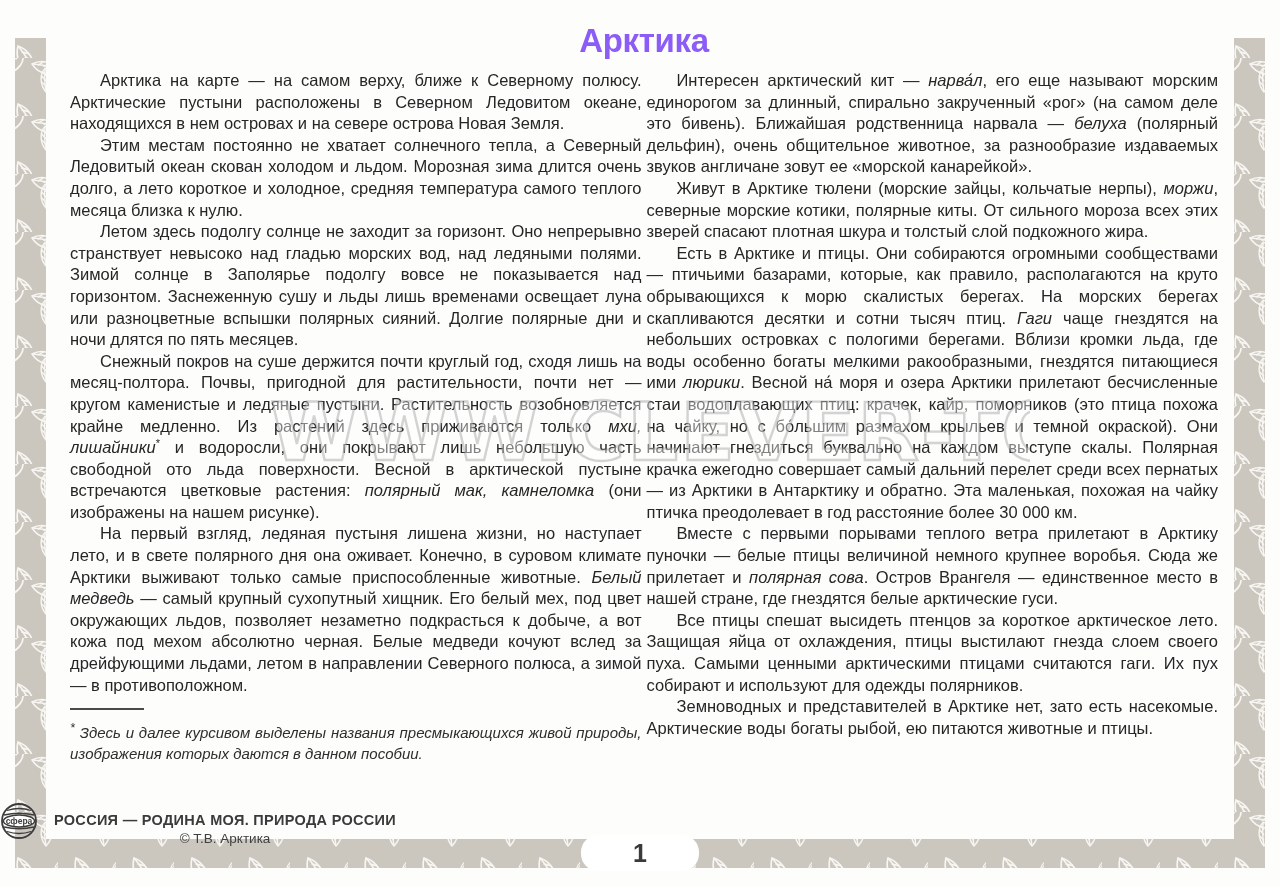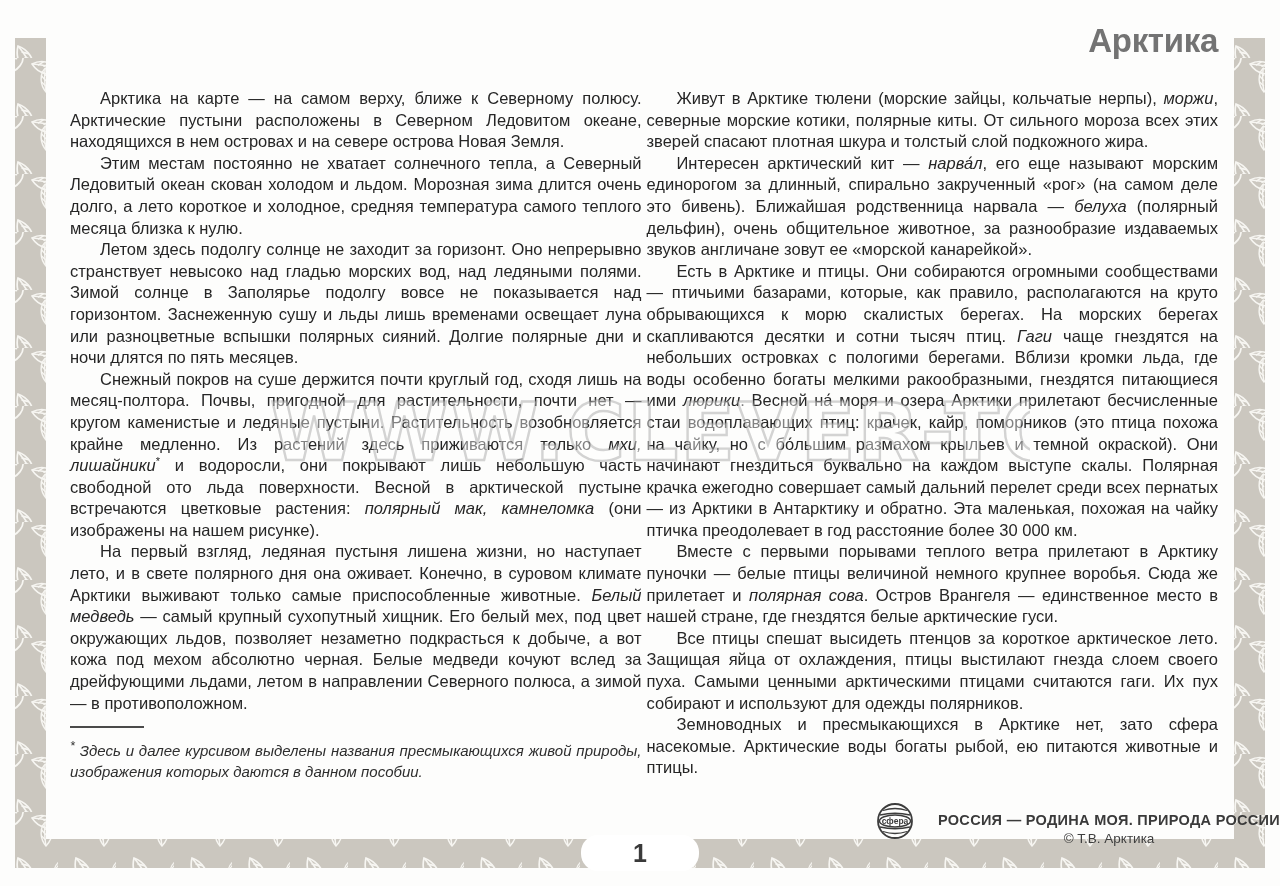--- a/index.html
+++ b/index.html
@@ -19,26 +19,26 @@
     z-index: 0;
   }
   .content {
     position: absolute;
     left: 70px;
     right: 62px;
     top: 22px;
     z-index: 1;
   }
   .doc-title {
-    text-align: right;
+    text-align: center;
     font-size: 33px;
     font-weight: bold;
-    color: #737373;
+    color: #8b5cf6;
     letter-spacing: -0.3px;
-    margin-bottom: 28px;
+    margin-bottom: 10px;
   }
   .columns {
     display: flex;
     gap: 5px;
     justify-content: center;
   }
   .col { flex: 1 1 0; }
   .col p {
     font-size: 16.5px;
     line-height: 21.6px;
@@ -68,23 +68,23 @@
     z-index: 2;
     pointer-events: none;
   }
   .footer {
     position: absolute;
     left: 0;
     right: 0;
     top: 795px;
     z-index: 1;
     display: flex;
-    justify-content: flex-end;
+    justify-content: flex-start;
     align-items: center;
-    gap: 24px;
+    gap: 16px;
   }
   .footer-text { text-align: center; }
   .series-title {
     font-size: 14.5px;
     font-weight: bold;
     color: #3a3a3a;
     letter-spacing: 0.3px;
     margin-top: 17px;
   }
   .copyright {
@@ -154,26 +154,26 @@
             <p>Этим местам постоянно не хватает солнечного тепла, а Северный Ледовитый океан скован холодом и льдом. Морозная зима длится очень долго, а лето короткое и холодное, средняя температура самого теплого месяца близка к нулю.</p>
             <p>Летом здесь подолгу солнце не заходит за горизонт. Оно непрерывно странствует невысоко над гладью морских вод, над ледяными полями. Зимой солнце в Заполярье подолгу вовсе не показывается над горизонтом. Заснеженную сушу и льды лишь временами освещает луна или разноцветные вспышки полярных сияний. Долгие полярные дни и ночи длятся по пять месяцев.</p>
             <p>Снежный покров на суше держится почти круглый год, сходя лишь на месяц-полтора. Почвы, пригодной для растительности, почти нет — кругом каменистые и ледяные пустыни. Растительность возобновляется крайне медленно. Из растений здесь приживаются только <em>мхи, лишайники</em><sup>*</sup> и водоросли, они покрывают лишь небольшую часть свободной ото льда поверхности. Весной в арктической пустыне встречаются цветковые растения: <em>полярный мак, камнеломка</em> (они изображены на нашем рисунке).</p>
             <p>На первый взгляд, ледяная пустыня лишена жизни, но наступает лето, и в свете полярного дня она оживает. Конечно, в суровом климате Арктики выживают только самые приспособленные животные. <em>Белый медведь</em> — самый крупный сухопутный хищник. Его белый мех, под цвет окружающих льдов, позволяет незаметно подкрасться к добыче, а вот кожа под мехом абсолютно черная. Белые медведи кочуют вслед за дрейфующими льдами, летом в направлении Северного полюса, а зимой — в противоположном.</p>
           </div>
         <hr class="footnote-rule">
         <div class="footnote"><sup><em>*</em></sup><em> Здесь и далее курсивом выделены названия пресмыкающихся живой природы, изображения которых даются в данном пособии.</em></div>
       </div>
       <div class="col">
         <div>
+            <p>Интересен арктический кит — <em>нарва́л</em>, его еще называют морским единорогом за длинный, спирально закрученный «рог» (на самом деле это бивень). Ближайшая родственница нарвала — <em>белуха</em> (полярный дельфин), очень общительное животное, за разнообразие издаваемых звуков англичане зовут ее «морской канарейкой».</p>
             <p>Живут в Арктике тюлени (морские зайцы, кольчатые нерпы), <em>моржи</em>, северные морские котики, полярные киты. От сильного мороза всех этих зверей спасают плотная шкура и толстый слой подкожного жира.</p>
-            <p>Интересен арктический кит — <em>нарва́л</em>, его еще называют морским единорогом за длинный, спирально закрученный «рог» (на самом деле это бивень). Ближайшая родственница нарвала — <em>белуха</em> (полярный дельфин), очень общительное животное, за разнообразие издаваемых звуков англичане зовут ее «морской канарейкой».</p>
             <p>Есть в Арктике и птицы. Они собираются огромными сообществами — птичьими базарами, которые, как правило, располагаются на круто обрывающихся к морю скалистых берегах. На морских берегах скапливаются десятки и сотни тысяч птиц. <em>Гаги</em> чаще гнездятся на небольших островках с пологими берегами. Вблизи кромки льда, где воды особенно богаты мелкими ракообразными, гнездятся питающиеся ими <em>люрики</em>. Весной на́ моря и озера Арктики прилетают бесчисленные стаи водоплавающих птиц: крачек, кайр, поморников (это птица похожа на чайку, но с бо́льшим размахом крыльев и темной окраской). Они начинают гнездиться буквально на каждом выступе скалы. Полярная крачка ежегодно совершает самый дальний перелет среди всех пернатых — из Арктики в Антарктику и обратно. Эта маленькая, похожая на чайку птичка преодолевает в год расстояние более 30 000 км.</p>
             <p>Вместе с первыми порывами теплого ветра прилетают в Арктику пуночки — белые птицы величиной немного крупнее воробья. Сюда же прилетает и <em>полярная сова</em>. Остров Врангеля — единственное место в нашей стране, где гнездятся белые арктические гуси.</p>
             <p>Все птицы спешат высидеть птенцов за короткое арктическое лето. Защищая яйца от охлаждения, птицы выстилают гнезда слоем своего пуха. Самыми ценными арктическими птицами считаются гаги. Их пух собирают и используют для одежды полярников.</p>
-            <p>Земноводных и пресмыкающихся в Арктике нет, зато сфера насекомые. Арктические воды богаты рыбой, ею питаются животные и птицы.</p>
+            <p>Земноводных и представителей в Арктике нет, зато есть насекомые. Арктические воды богаты рыбой, ею питаются животные и птицы.</p>
           </div>
       </div>
     </div>
   </div>
 
   <div class="footer">
     <svg width="38" height="38" viewBox="0 0 38 38" aria-hidden="true">
       <circle cx="19" cy="19" r="17" fill="none" stroke="#3c3c3c" stroke-width="1.8"></circle>
       <path d="M7,8.5 Q19,4.5 31,8.5" fill="none" stroke="#3c3c3c" stroke-width="1.3"></path>
       <path d="M4,13 Q19,9.5 34,13" fill="none" stroke="#3c3c3c" stroke-width="1.3"></path>

